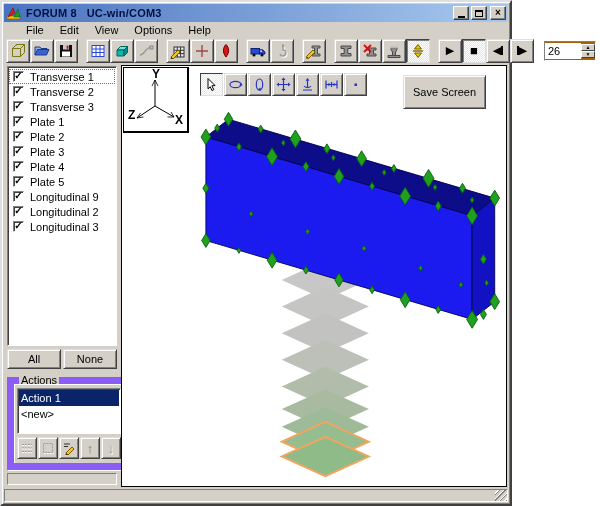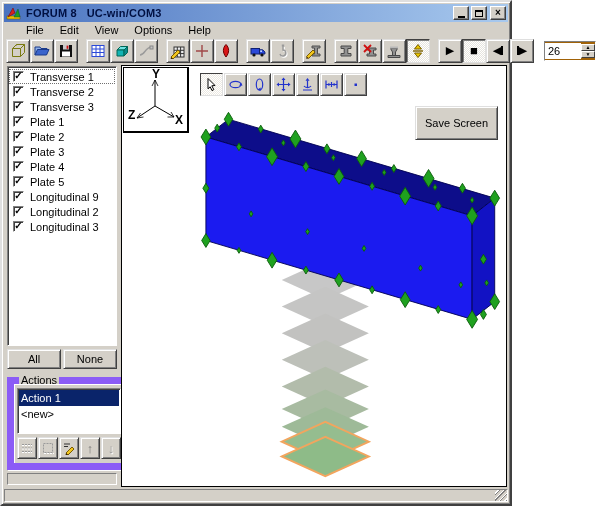--- a/index.html
+++ b/index.html
@@ -96,21 +96,21 @@
   .view-toolbar { position:absolute; left:78px; top:7px; display:flex; gap:1px; }
   .vbtn { width:23px; height:23px; background:#d4d0c8;
     border:1px solid; border-color:#dfdfdf #404040 #404040 #dfdfdf;
     box-shadow: inset 1px 1px 0 #fff, inset -1px -1px 0 #808080;
     display:flex; align-items:center; justify-content:center; }
   .vbtn.pressed { border-color:#404040 #dfdfdf #dfdfdf #404040; box-shadow:none;
     background-color:#ece9e2;
     background-image:linear-gradient(45deg,#fff 25%,transparent 25%,transparent 75%,#fff 75%),
                      linear-gradient(45deg,#fff 25%,transparent 25%,transparent 75%,#fff 75%);
     background-size:2px 2px; background-position:0 0,1px 1px; }
-  .save-screen { position:absolute; right:8px; top:9px; height:21px; padding:16px 9px;margin-top:31px; }
+  .save-screen { position:absolute; right:20px; top:9px; height:21px; padding:16px 9px; }
 
   
   .statusbar { flex:0 0 13px; margin-top:2px; position:relative;
     border:1px solid; border-color:#808080 #fff #fff #808080; }
   .grip { position:absolute; right:0; bottom:0; width:12px; height:11px;
     background:repeating-linear-gradient(135deg, transparent 0 2px, #fff 2px 3px, #808080 3px 4px); }
 </style>
 </head>
 <body>
 

